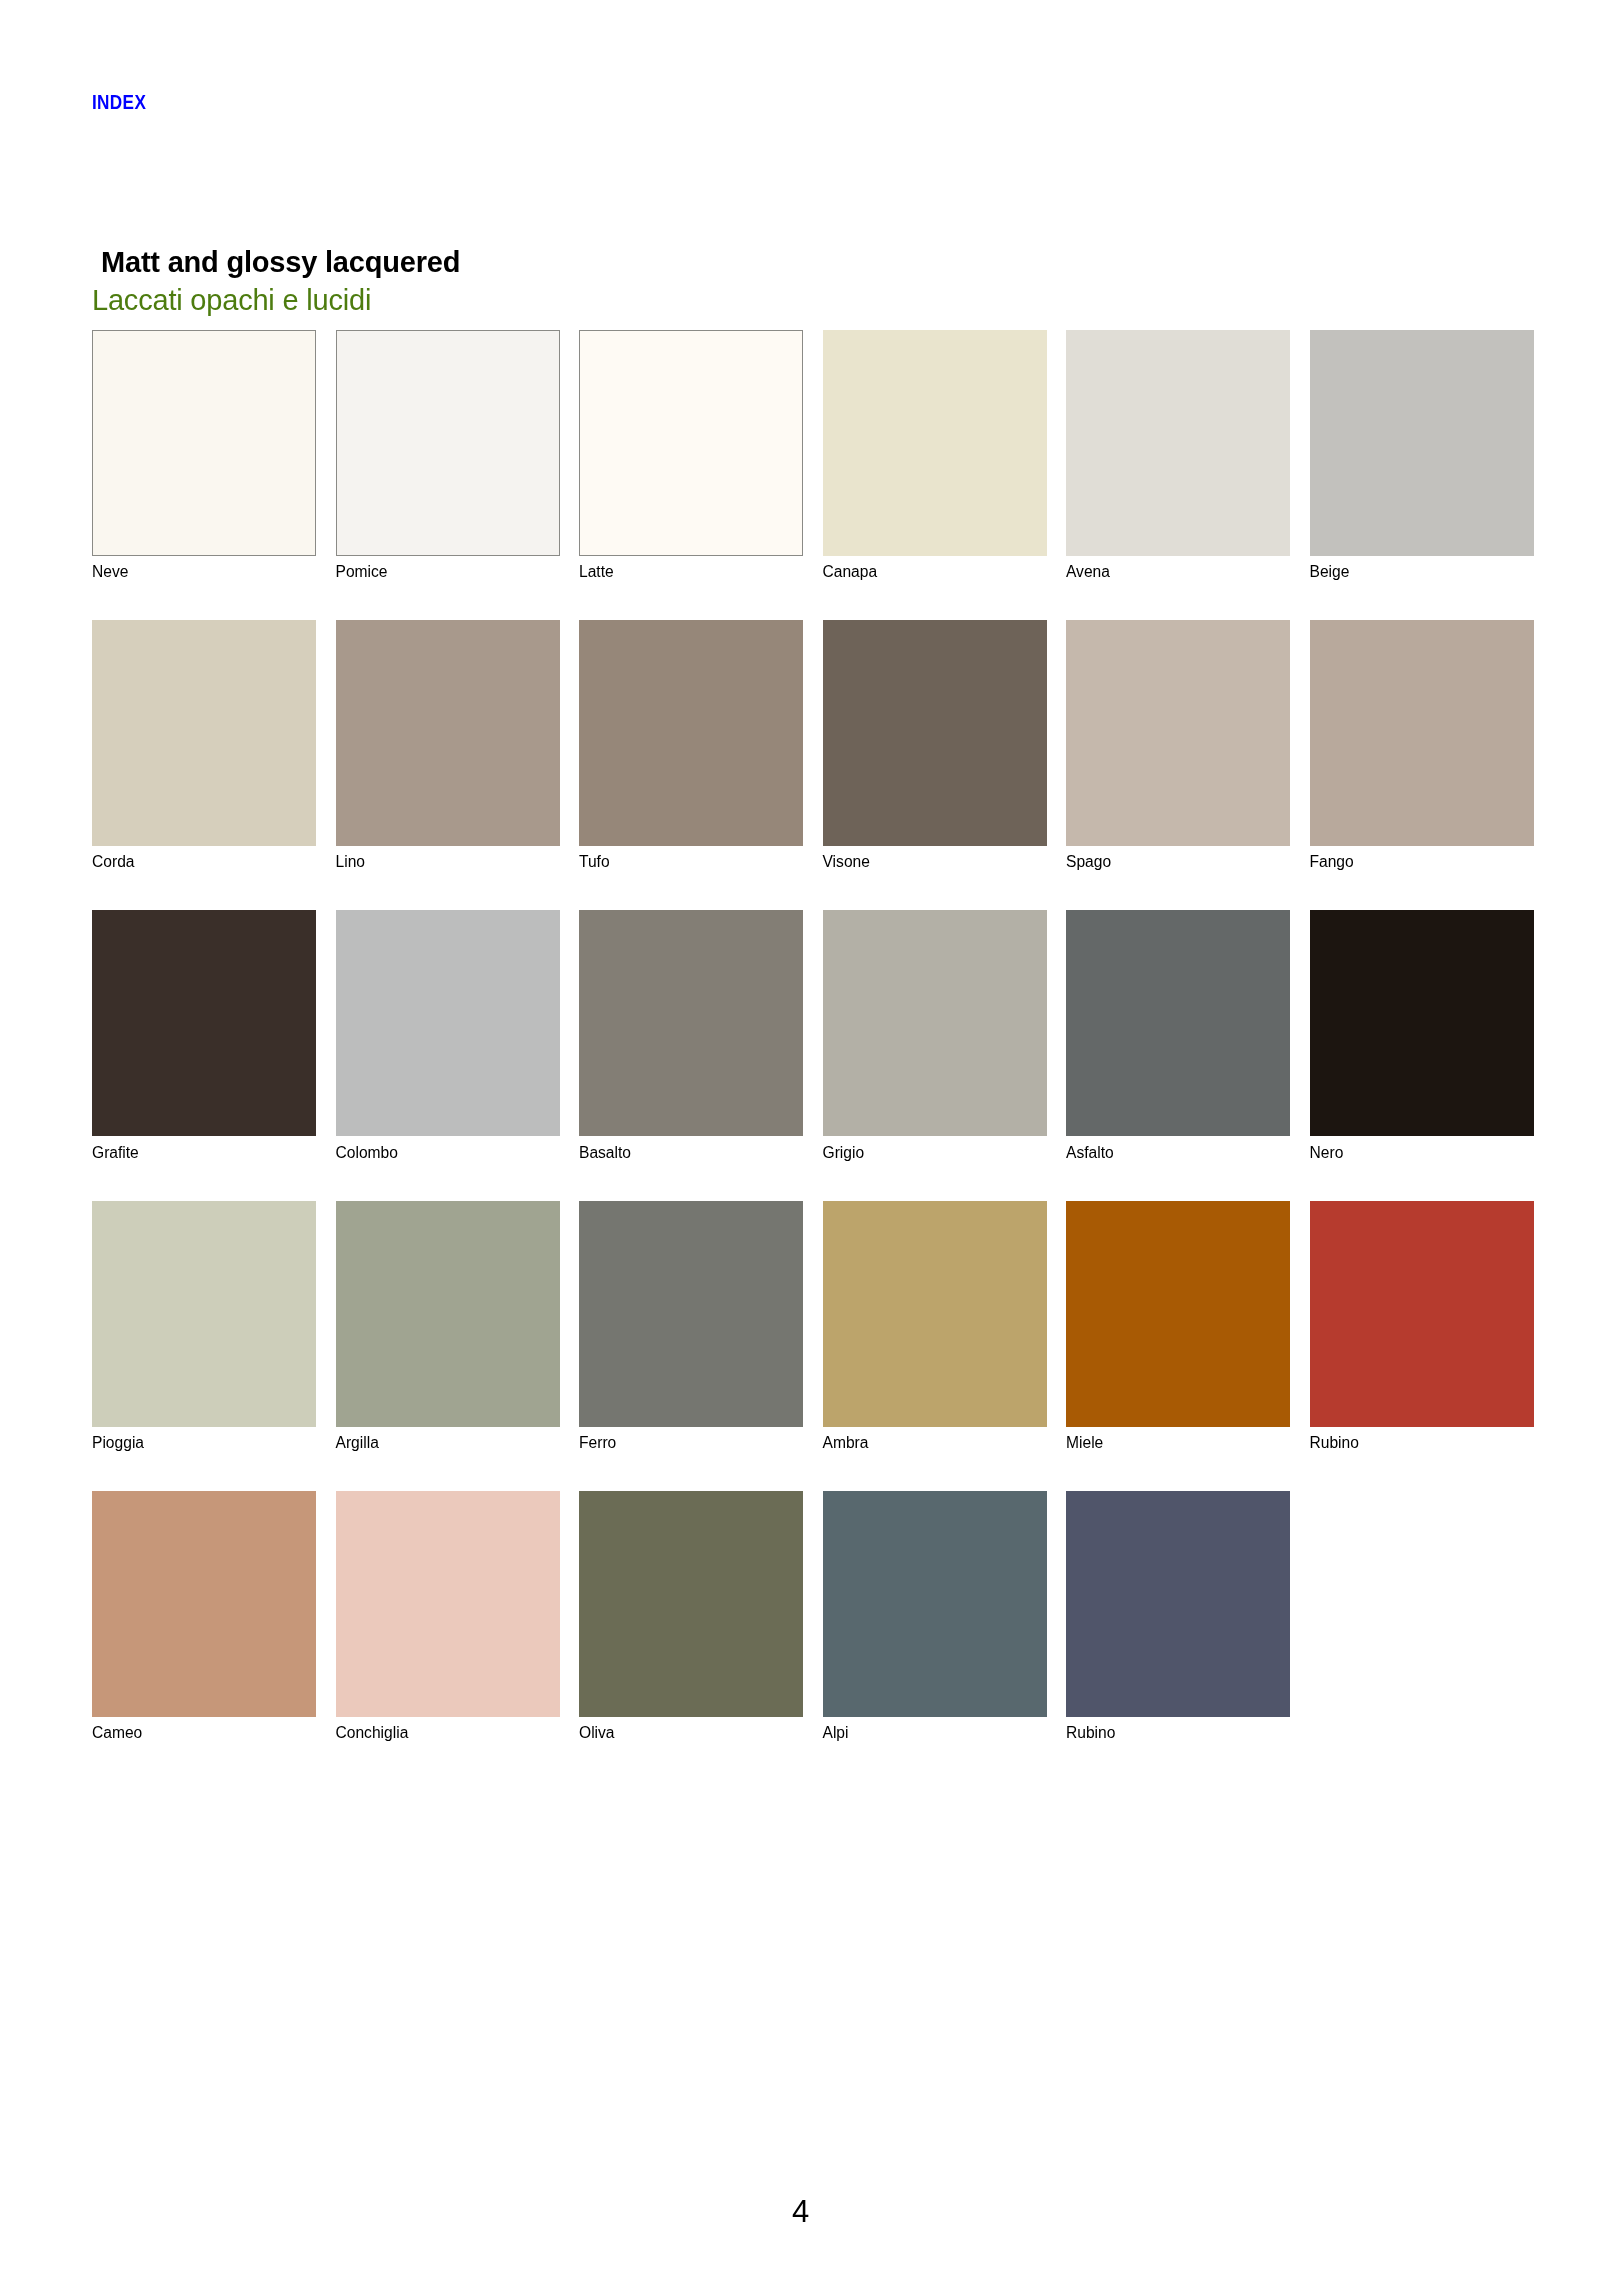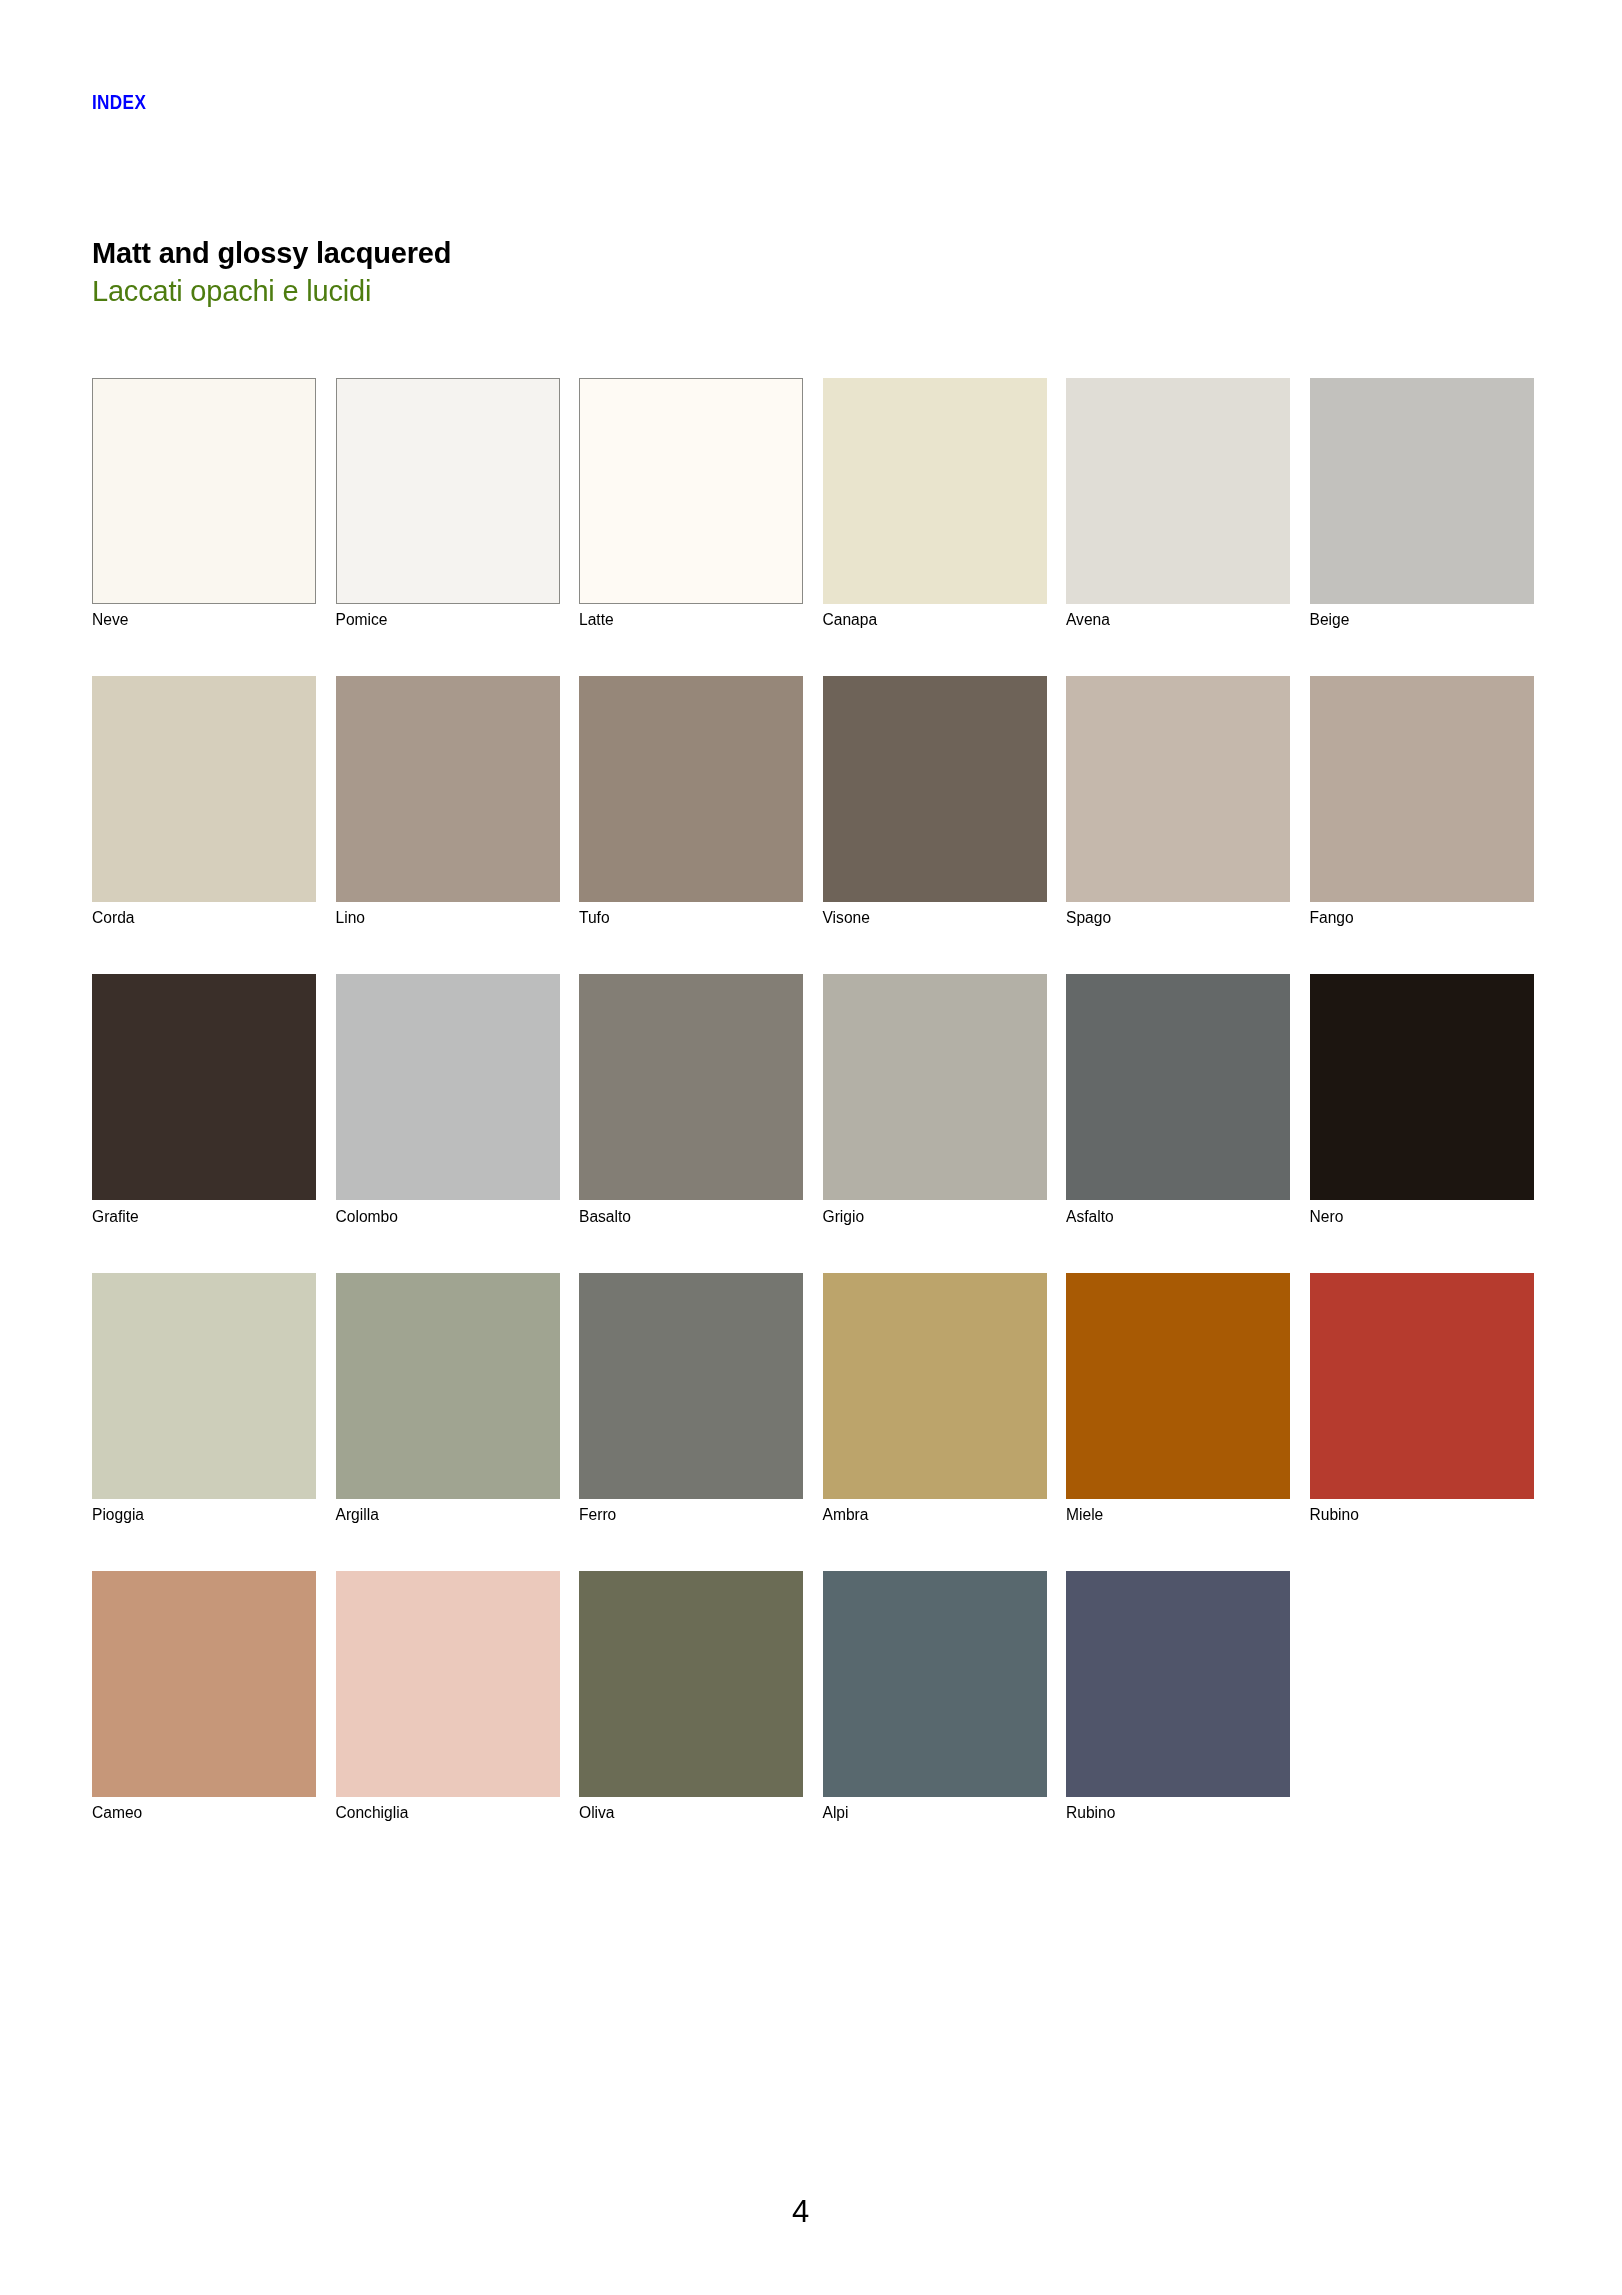--- a/index.html
+++ b/index.html
@@ -44,21 +44,21 @@
     position: absolute;
     left: 92px;
     top: 239px;
     width: 910px;
   }
   .title-en {
     font-size: 29px;
     font-weight: bold;
     color: #000000;
     line-height: 1.0;
-    margin: 0;
+    margin: 9px;
     letter-spacing: -0.2px;
   }
   .title-it {
     font-size: 29px;
     font-weight: 300;
     color: #4d7c0f;
     line-height: 1.0;
     margin: 9px 0 0 0;
     letter-spacing: -0.2px;
   }
@@ -67,21 +67,20 @@
   .grid {
     position: absolute;
     left: 92px;
     top: 330px;
     width: 1440px;
   }
   .row {
     display: flex;
     width: 100%;
     margin-bottom: 40px;
-    margin-top: 48px;
   }
   .cell {
     width: 224px;
     margin-right: 19.5px;
     display: flex;
     flex-direction: column;
   }
   .cell:last-child { margin-right: 0; }
 
   .swatch {

